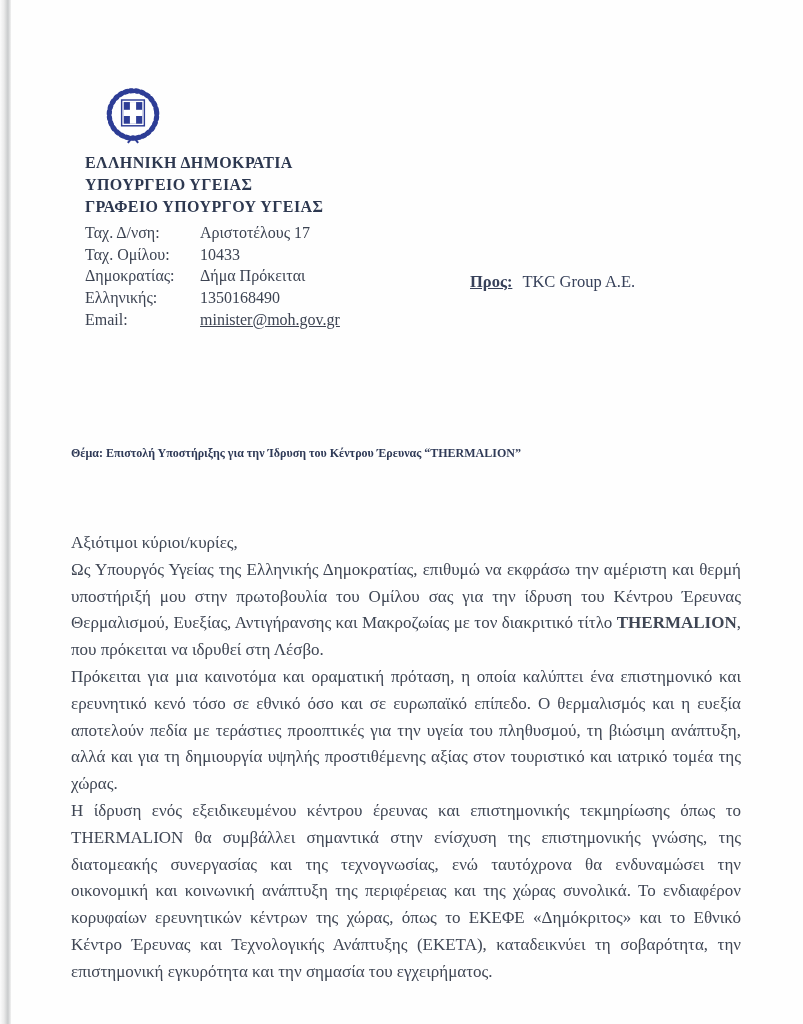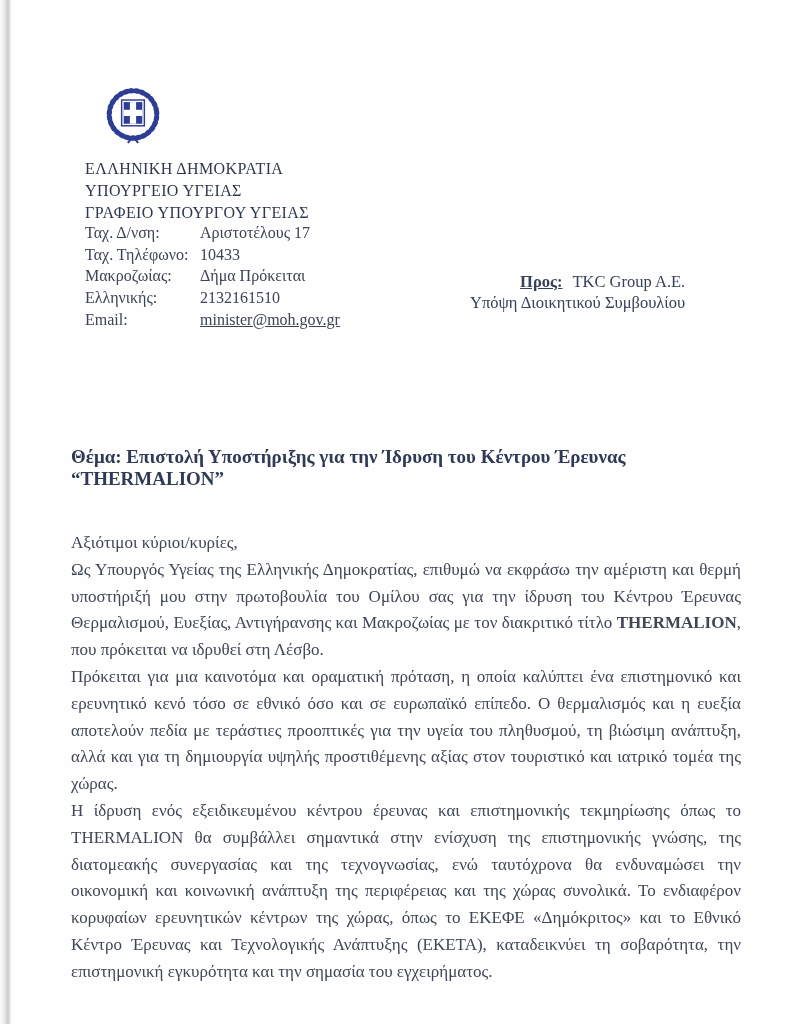--- a/index.html
+++ b/index.html
@@ -18,22 +18,22 @@
     position: absolute; left: 0; top: 0;
     width: 11px; height: 100%;
     background: linear-gradient(to right, #fbfbfb 0%, #ececec 35%, #c9cbcc 72%, #f2f2f2 100%);
   }
   
   .emblem { position: absolute; left: 102px; top: 84px; width: 62px; height: 64px; }
   .emblem svg { width: 100%; height: 100%; display: block; }
 
   
   .org-block {
-    position: absolute; left: 85px; top: 158px;
-    font-weight: normal; font-size: 16px; line-height: 21.8px;
+    position: absolute; left: 85px; top: 152px;
+    font-weight: bold; font-size: 16px; line-height: 21.8px;
     letter-spacing: 0.4px; color: #2d3850;
   }
 
   
   .meta-block {
     position: absolute; left: 470px; top: 181px;
     font-weight: bold; font-size: 16.5px; line-height: 21px; color: #2d3850;
   }
   .meta-block .date-val { margin-left: 20px; }
 
@@ -49,21 +49,21 @@
   
   .recipient-block {
     position: absolute; left: 470px; top: 272px;
     font-size: 16.5px; line-height: 20.8px; color: #37415a; text-align: right;
   }
   .to-label { font-weight: bold; text-decoration: underline; margin-right: 10px; }
 
   
   .subject-line {
     position: absolute; left: 71px; top: 446px; width: 672px;
-    font-weight: bold; font-size: 19px; color: #2f3a57;
+    font-weight: bold; font-size: 12px; color: #2f3a57;
   }
 
   
   .letter-body {
     position: absolute; left: 71px; top: 530px; width: 670px;
     font-size: 17px; line-height: 26.8px; color: #3f4654;
     text-align: justify;
   }
   .letter-body p { margin: 0; }
   .salutation { text-align: left; }
@@ -102,45 +102,44 @@
 
 
   <div class="contact-block">
 
       <div class="contact-row">
         <span class="c-label">Ταχ. Δ/νση:</span>
         <span class="c-value">Αριστοτέλους 17</span>
       </div>
 
       <div class="contact-row">
-        <span class="c-label">Ταχ. Τηλέφωνο:</span>
+        <span class="c-label">Ταχ. Ομίλου:</span>
         <span class="c-value">10433</span>
       </div>
 
       <div class="contact-row">
-        <span class="c-label">Μακροζωίας:</span>
+        <span class="c-label">Δημοκρατίας:</span>
         <span class="c-value">Δήμα Πρόκειται</span>
       </div>
 
       <div class="contact-row">
         <span class="c-label">Ελληνικής:</span>
-        <span class="c-value">2132161510</span>
+        <span class="c-value">1350168490</span>
       </div>
 
       <div class="contact-row">
         <span class="c-label">Email:</span>
         <span class="c-value u">minister@moh.gov.gr</span>
       </div>
     </div>
 
   <div class="recipient-block">
     <div>
       <span class="to-label">Προς:</span><span>TKC Group A.E.</span>
     </div>
-    <div>Υπόψη Διοικητικού Συμβουλίου</div>
   </div>
 
   <div class="subject-line">Θέμα: Επιστολή Υποστήριξης για την Ίδρυση του Κέντρου Έρευνας “THERMALION”</div>
 
   <div class="letter-body">
     <p class="salutation">Αξιότιμοι κύριοι/κυρίες,</p>
     <div>
 
         <p class="para"><span>Ως Υπουργός Υγείας της Ελληνικής Δημοκρατίας, επιθυμώ να εκφράσω την αμέριστη και θερμή υποστήριξή μου στην πρωτοβουλία του Ομίλου σας για την ίδρυση του Κέντρου Έρευνας Θερμαλισμού, Ευεξίας, Αντιγήρανσης και Μακροζωίας με τον διακριτικό τίτλο </span><span class="b">THERMALION</span><span>, που πρόκειται να ιδρυθεί στη Λέσβο.</span></p>
 

